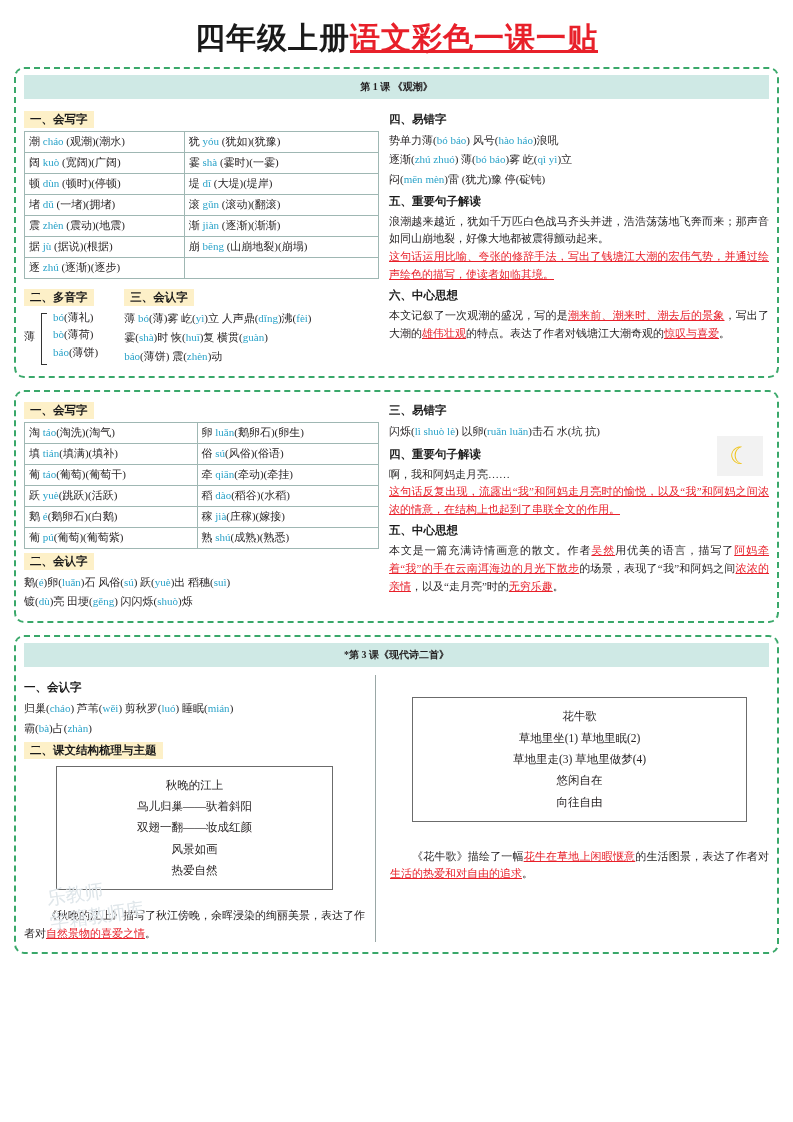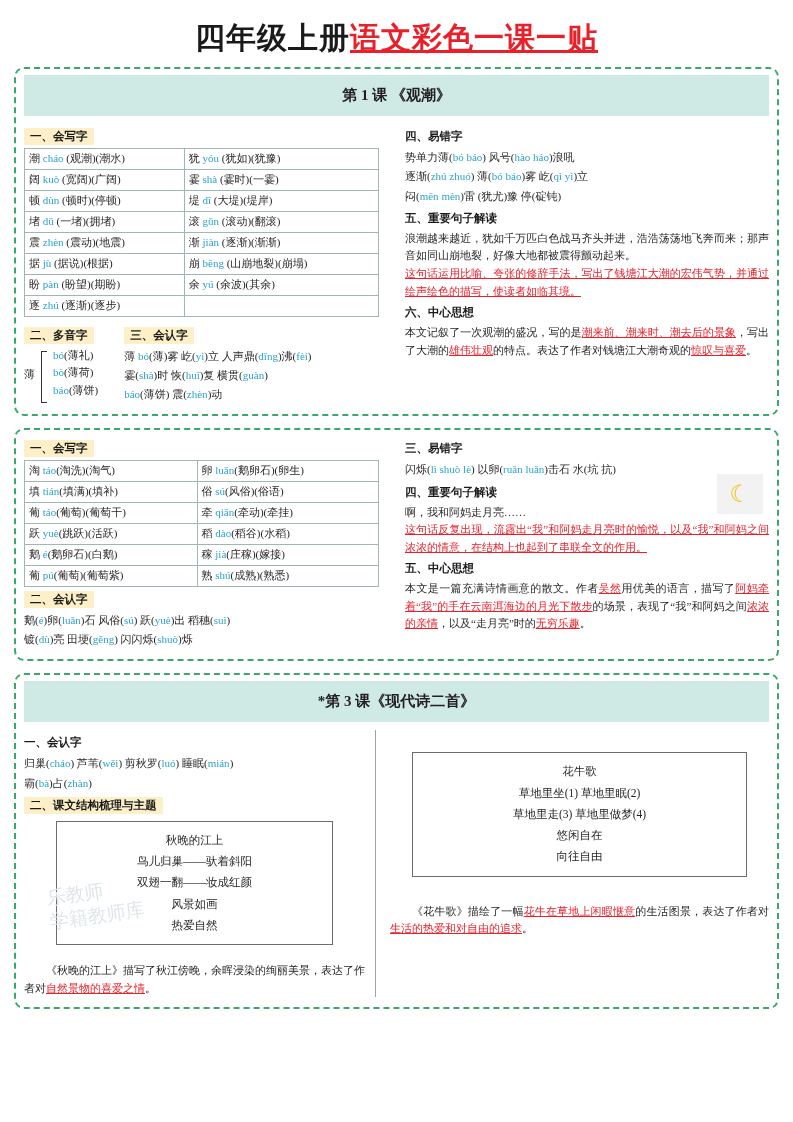--- a/index.html
+++ b/index.html
@@ -29,27 +29,27 @@
     border: 2px dashed #3aa86a;
     border-radius: 10px;
     padding: 6px 8px 10px 8px;
     margin-bottom: 12px;
     background:#fff;
     position:relative;
   }
   .lesson-head {
     background:#cfe9e5;
     text-align:center;
-    font-size:15px;
+    font-size:10px;
     font-weight:bold;
-    padding:11px 0;
+    padding:5px 0;
     font-family:"Liberation Serif", serif;
     margin-bottom:8px;
   }
-  .cols { display:flex; gap:26px; }
+  .cols { display:flex; gap:10px; }
   .col { flex:1 1 0; min-width:0; }
   .col.left { flex: 0 0 355px; }
   .col.right { flex: 1 1 auto; }
 
   .sect-title {
     display:inline-block;
     background:#fdf0c8;
     font-size:11.5px;
     font-weight:bold;
     padding:1px 6px;
@@ -139,24 +139,20 @@
                 <td>堵 <span class="py">dǔ</span> (一堵)(拥堵)</td>
                 <td>滚 <span class="py">gǔn</span> (滚动)(翻滚)</td>
               </tr>
           <tr>
                 <td>震 <span class="py">zhèn</span> (震动)(地震)</td>
                 <td>渐 <span class="py">jiàn</span> (逐渐)(渐渐)</td>
               </tr>
           <tr>
                 <td>据 <span class="py">jù</span> (据说)(根据)</td>
                 <td>崩 <span class="py">bēng</span> (山崩地裂)(崩塌)</td>
-              </tr>
-          <tr>
-                <td>盼 <span class="py">pàn</span> (盼望)(期盼)</td>
-                <td>余 <span class="py">yú</span> (余波)(其余)</td>
               </tr>
           <tr>
                 <td>逐 <span class="py">zhú</span> (逐渐)(逐步)</td>
                 <td></td>
               </tr>
         </tbody>
           </table>
 
         <div style="display:flex; gap:26px; margin-top:6px;">
           <div>

